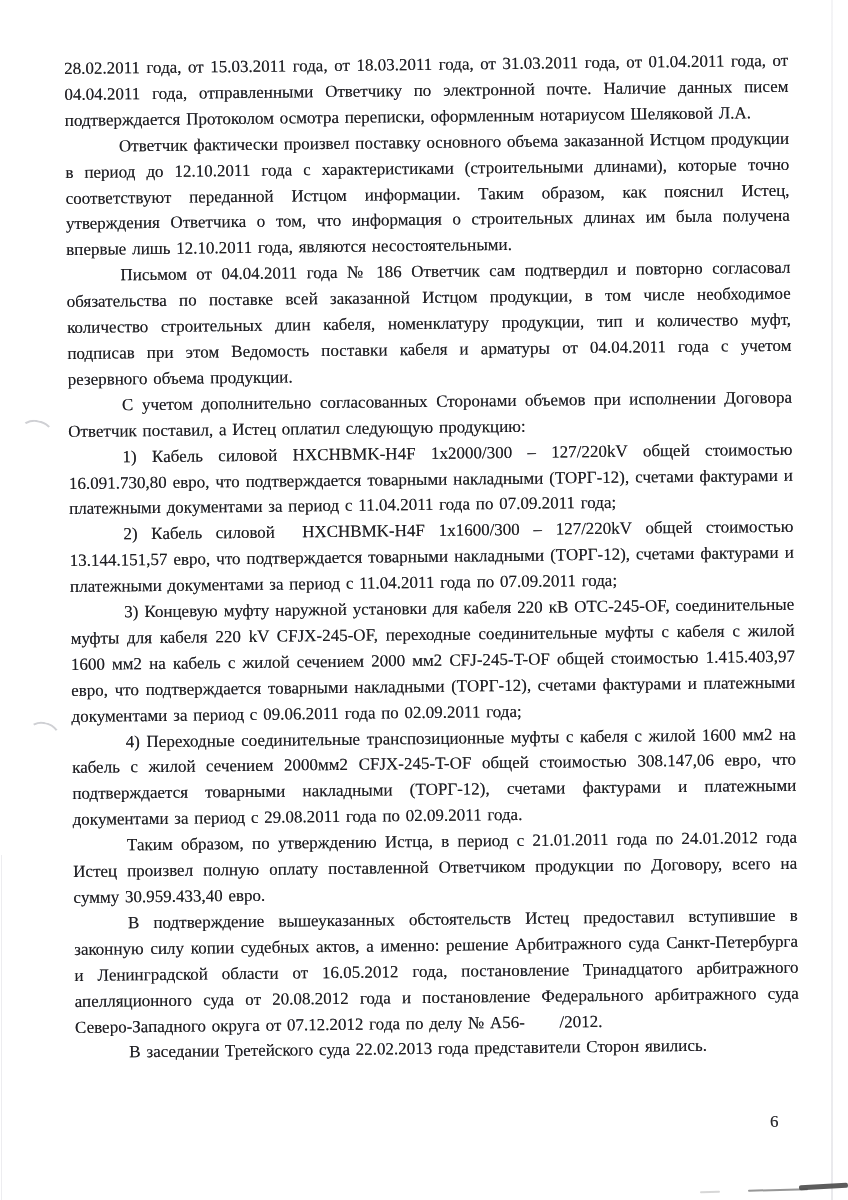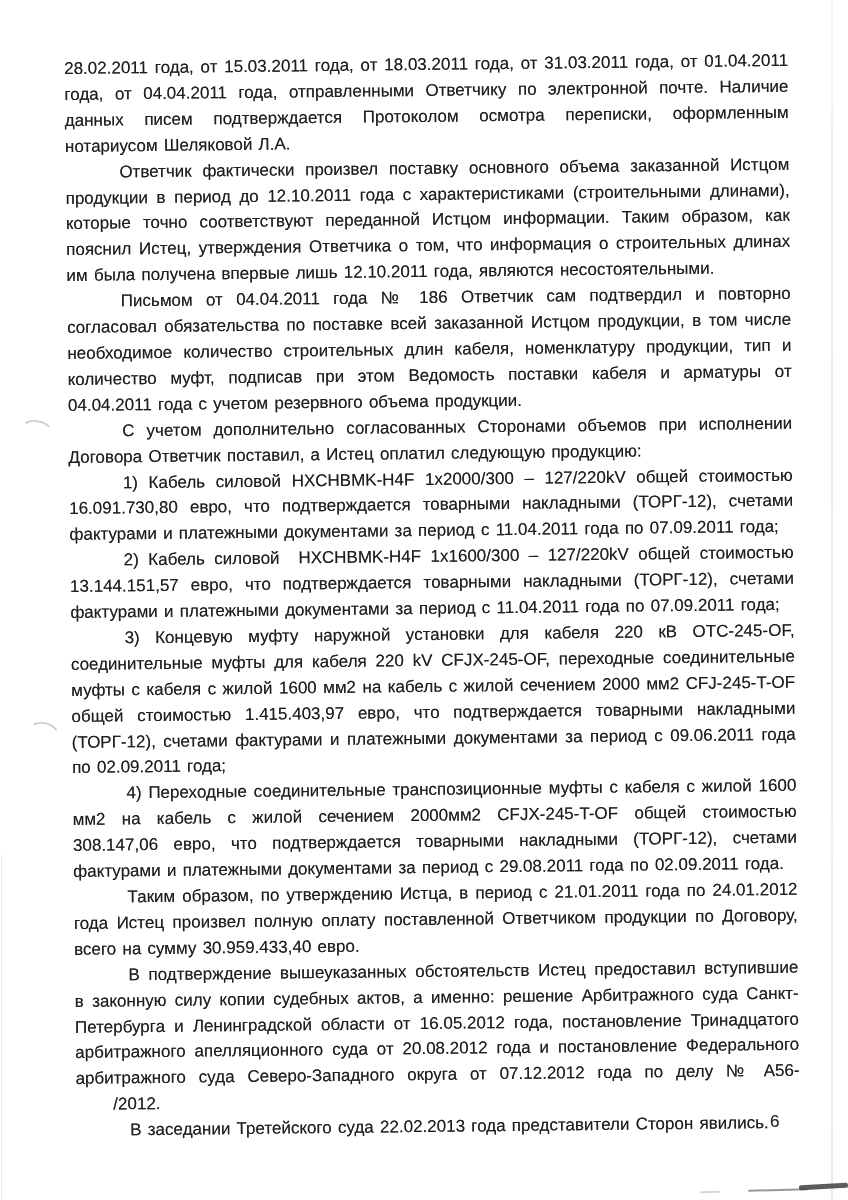--- a/index.html
+++ b/index.html
@@ -9,21 +9,21 @@
     --scan-line: #e9e9ec;
     --bottom-smudge: #5f5f5f;
   }
   html, body { margin: 0; padding: 0; background: #fff; }
   .page {
     position: relative;
     width: 848px;
     height: 1200px;
     background: var(--paper);
     overflow: hidden;
-    font-family: Liberation Sans, sans-serif;
+    font-family: Liberation Serif, serif;
     color: var(--ink);
   }
   .text-block {
     position: absolute;
     left: 64px;
     top: 56px;
     width: 724px;
     transform: rotate(-0.65deg);
     transform-origin: 0 0;
     font-size: 17px;

